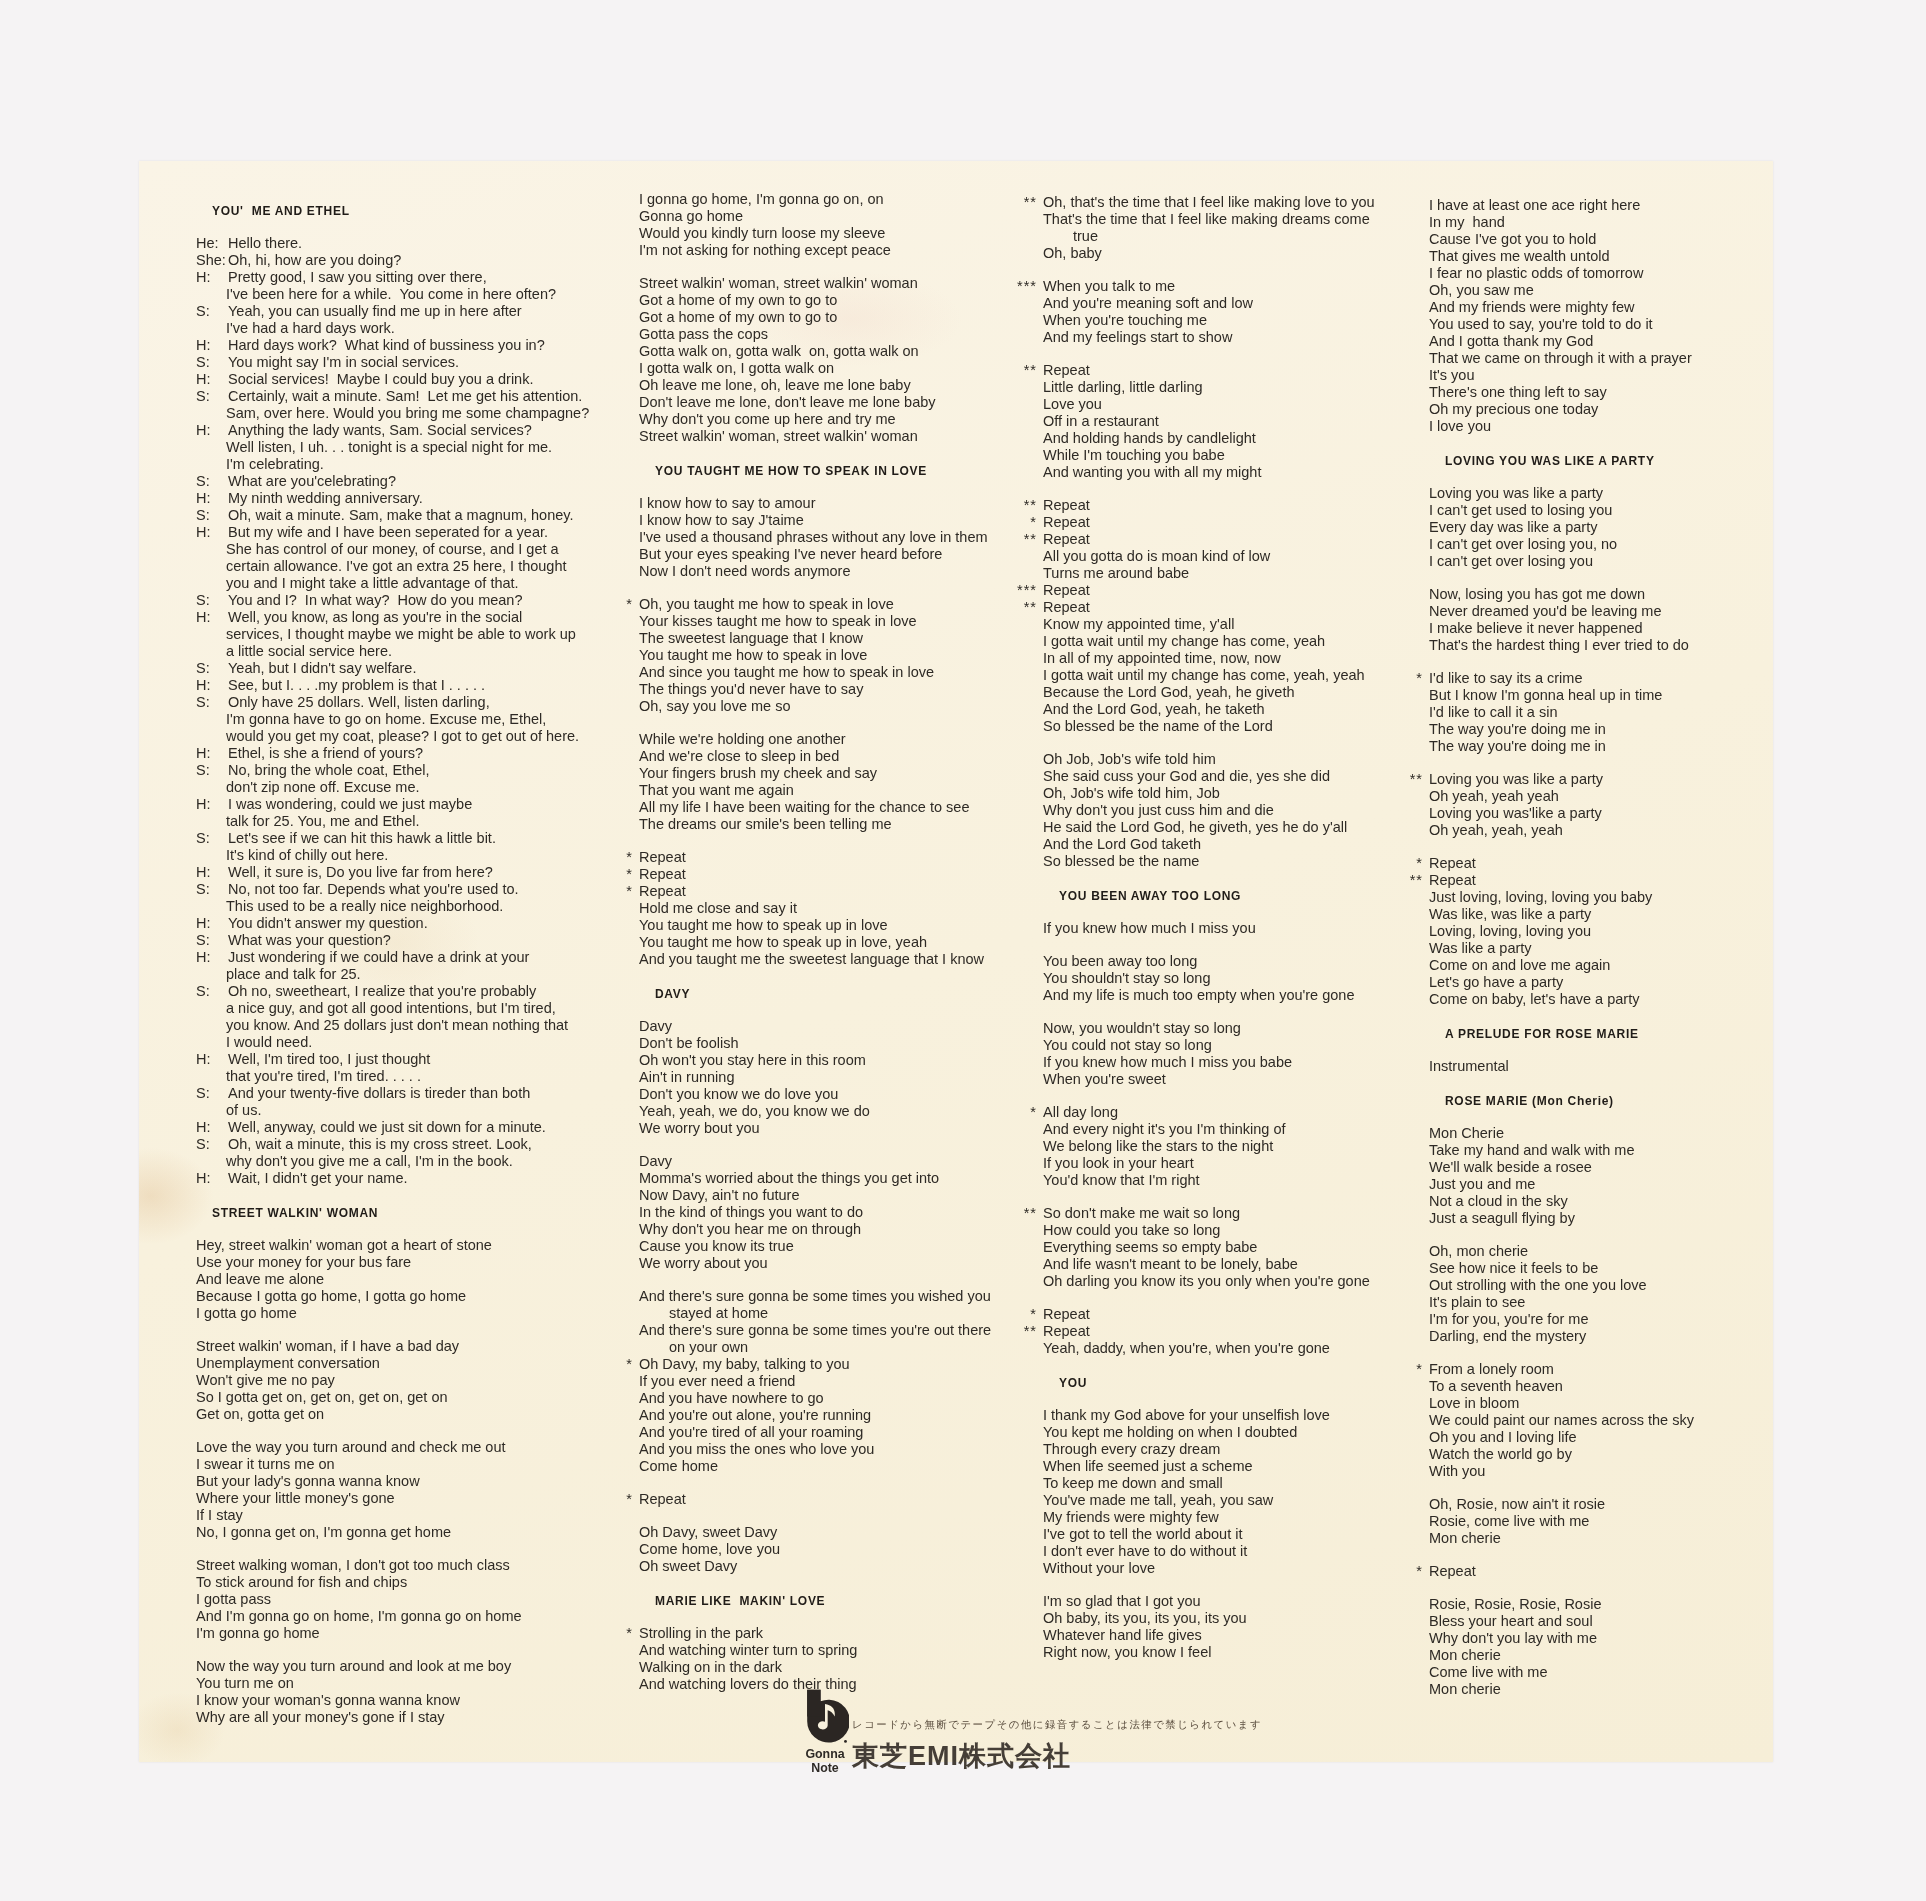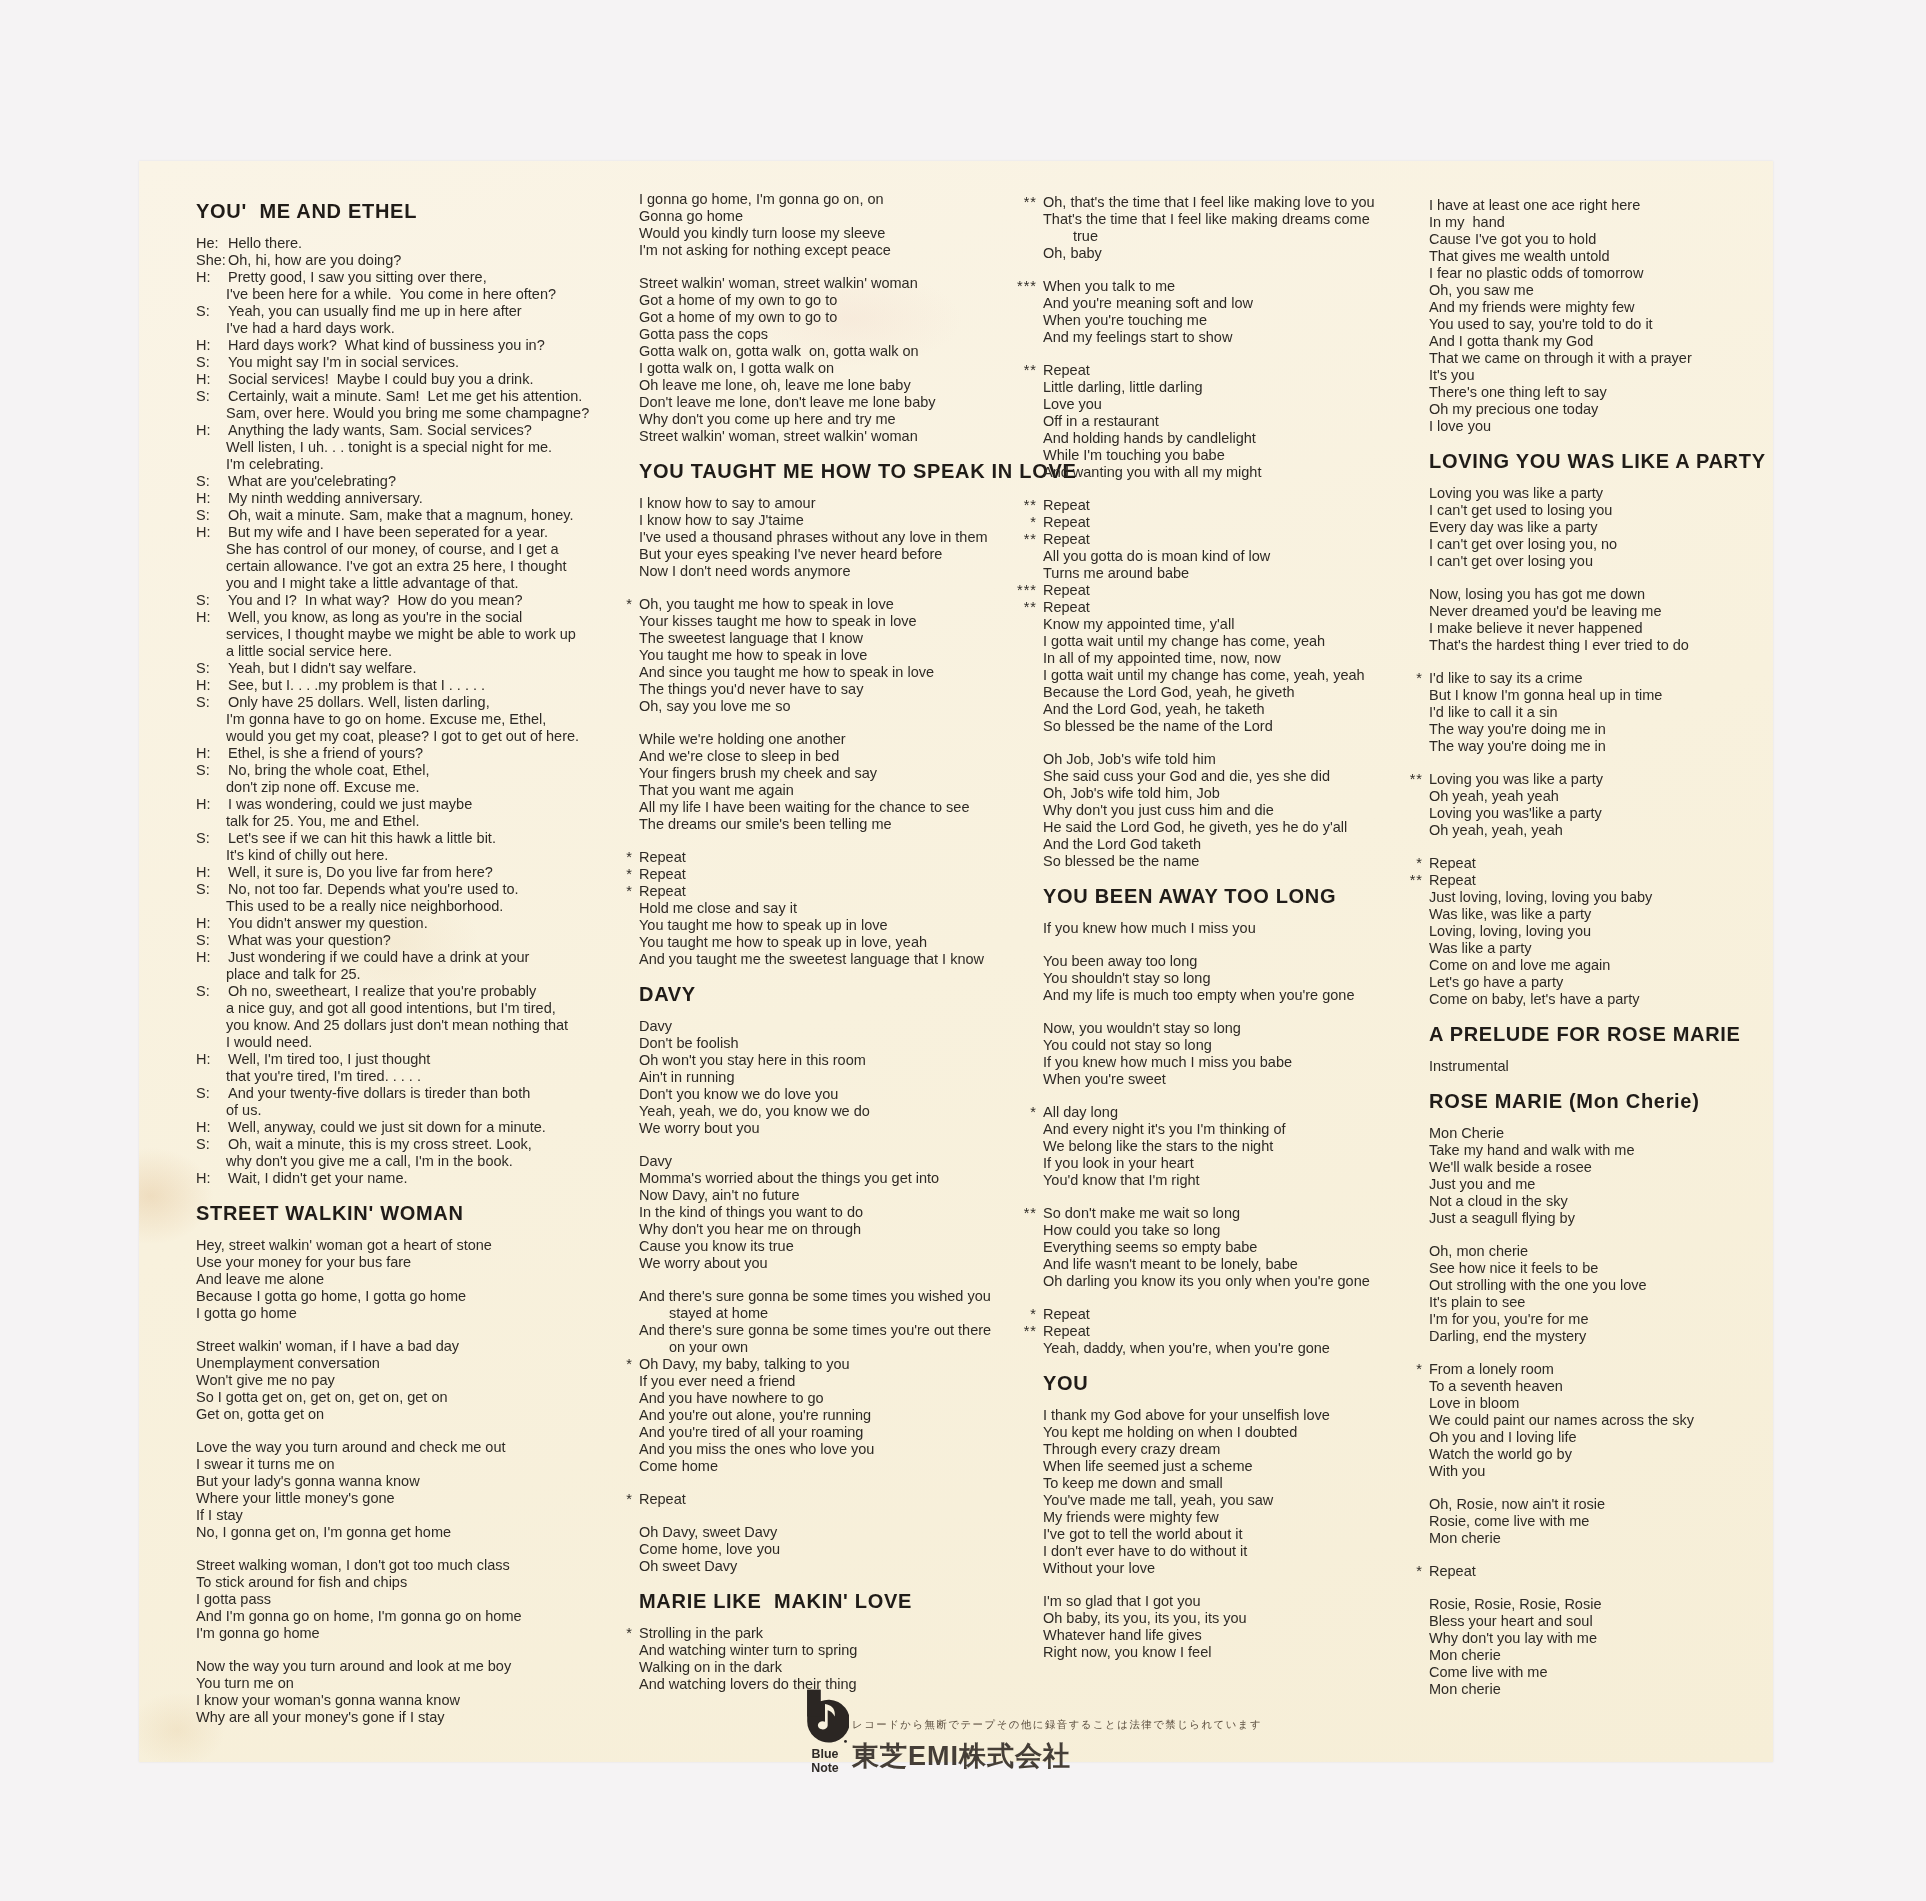--- a/index.html
+++ b/index.html
@@ -17,21 +17,21 @@
   .col{position:absolute;color:#2e2a25;font-size:14.5px;line-height:17px;}
   .col[data-col="0"]{left:57px;top:40px;width:426px;}
   .col[data-col="1"]{left:500px;top:30px;width:396px;}
   .col[data-col="2"]{left:904px;top:33px;width:386px;}
   .col[data-col="3"]{left:1290px;top:36px;width:342px;}
   .line{position:relative;white-space:pre;min-height:17px;}
   .line.indent{padding-left:30px;}
   .spacer{height:16px;}
   .marker{position:absolute;right:100%;margin-right:6px;letter-spacing:1px;white-space:pre;}
   .dlabel{display:inline-block;min-width:32px;}
-  .heading{margin:16px 0 14px 0;color:#201c18;font-weight:700;font-size:20px;
+  .heading{margin:16px 0 14px 16px;color:#201c18;font-weight:700;font-size:12px;
            line-height:20px;letter-spacing:0.7px;}
   .heading .t-indent{padding-left:32px;}
   .col .heading:first-child{margin-top:0;}
   
   #footer{position:absolute;left:661px;top:1527px;display:flex;align-items:flex-start;}
   #bn-logo{width:50px;text-align:center;}
   #bn-logo svg{display:block;margin:0 auto;}
   #bn-label{font-size:12.4px;font-weight:700;color:#2e2a26;margin-top:2px;letter-spacing:0;}
   #footer-text{margin-left:2px;padding-top:30px;}
   #notice{font-size:10.4px;color:#5a4d3e;letter-spacing:1.5px;}
@@ -410,21 +410,21 @@
     <div id="footer">
       <div id="bn-logo">
         <span>
           <svg width="48" height="57" viewBox="0 0 52 64" aria-hidden="true">
             <path d="M6 2 h15 v13 a24 24 0 1 1 -15 22 z" fill="#2b2623"></path>
             <rect x="6" y="2" width="15" height="30" fill="#2b2623"></rect>
             <path d="M26 18 c7 1 11 5 11 11 l0 3 c-2 -4 -5 -6 -8 -7 l0 17 a5.5 4.6 0 1 1 -3 -4.2 l0 -19.8 z" fill="#f8f1dd"></path>
             <circle cx="49" cy="60" r="1.6" fill="#2b2623"></circle>
           </svg>
         </span>
-        <div id="bn-label">Blue Note</div>
+        <div id="bn-label">Gonna Note</div>
       </div>
       <div id="footer-text">
         <div id="notice">レコードから無断でテープその他に録音することは法律で禁じられています</div>
         <div id="company">東芝EMI株式会社</div>
       </div>
     </div>
   </div>
 </div>
 
 

